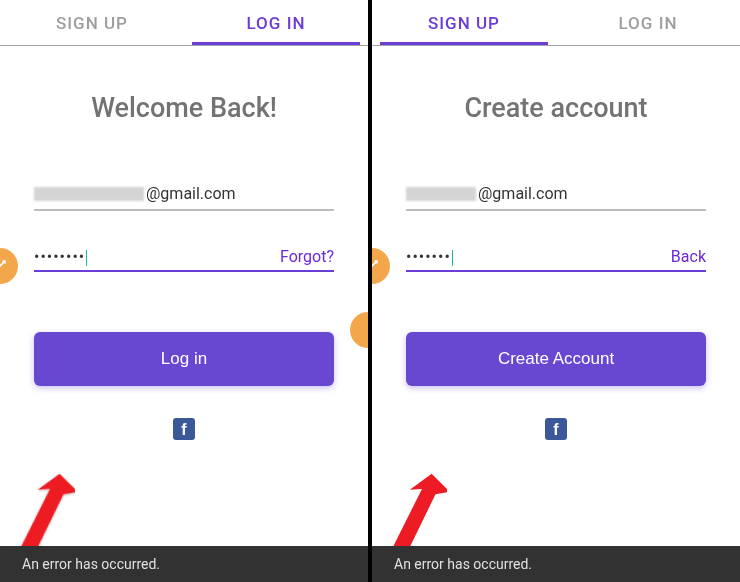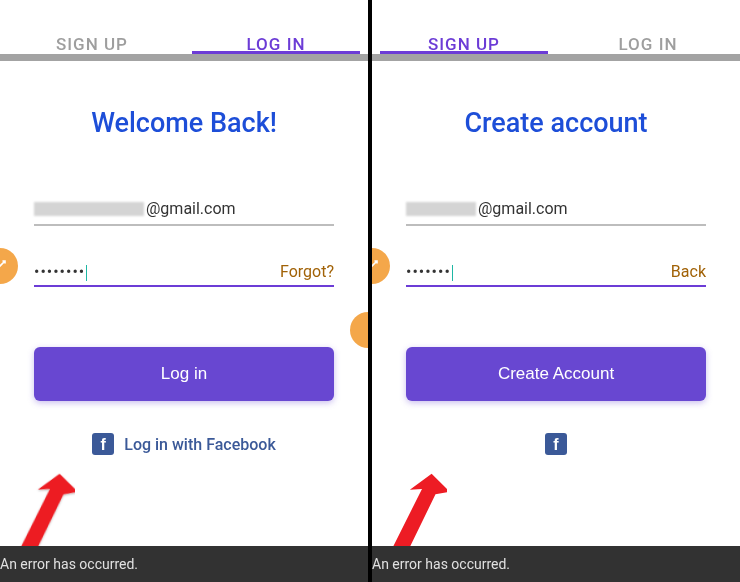--- a/index.html
+++ b/index.html
@@ -1,38 +1,38 @@
 <!DOCTYPE html>
 <html><head>
 <meta charset="utf-8">
 <style>
   * { box-sizing: border-box; margin: 0; padding: 0; }
   html, body { width: 740px; height: 582px; font-family: -apple-system, BlinkMacSystemFont, "Segoe UI", Roboto, Arial, sans-serif; overflow: hidden; background: #f8f8f8; }
   .wrap { display: flex; width: 740px; height: 582px; }
   .pane { flex: 1; position: relative; background: #ffffff; overflow: hidden; }
   .divider { width: 4px; background: #000; }
-  .tabs { display: flex; height: 61px; border-bottom: 7px solid #a3a3a3; align-items: flex-end; }
+  .tabs { display: flex; height: 46px; border-bottom: 1px solid #a3a3a3; }
   .tab { flex: 1; display: flex; align-items: center; justify-content: center; font-size: 17px; letter-spacing: 1px; color: #9e9e9e; font-weight: 500; cursor: pointer; position: relative; }
   .tab.active { color: #6c3cd6; }
   .tab.active::after { content: ""; position: absolute; left: 8px; right: 8px; bottom: 0; height: 3px; background: #6c3cd6; }
-  .heading { text-align: center; font-size: 27px; font-weight: 500; color: #1d4ed8; margin-top: 46px; margin-bottom: 54px; }
+  .heading { text-align: center; font-size: 27px; font-weight: 500; color: #737373; margin-top: 46px; margin-bottom: 54px; }
   .form-area { padding: 0 34px; margin-top: 32px; }
   .field-block { position: relative; margin-bottom: 28px; }
   .field-input { width: 100%; border: none; border-bottom: 2px solid #bdbdbd; font-size: 16px; padding: 8px 0 6px 0; outline: none; background: transparent; color: #333; }
   .field-input.pw { border-bottom-color: #6c3cd6; letter-spacing: 1px; }
   .redacted { display:inline-block; vertical-align:middle; height:14px; background:#d4d4d4; filter:blur(1px); margin-right:2px; }
   .email-line { display:flex; align-items:center; border-bottom:2px solid #bdbdbd; padding:6px 0; font-size:16px; color:#333; }
   .email-line .redacted { flex:0 0 auto; }
   .email-suffix { }
-  .right-link { position: absolute; right: 0; bottom: 6px; font-size: 16px; color: #a16207; cursor: pointer; }
+  .right-link { position: absolute; right: 0; bottom: 6px; font-size: 16px; color: #6d28d9; cursor: pointer; }
   .caret { display:inline-block; width:1px; height:16px; background:#1eb7a4; vertical-align:middle; margin-left:1px; }
   .primary-btn { display:block; width: calc(100% - 68px); margin: 60px 34px 0 34px; height: 54px; border-radius: 6px; background: #6847d1; color: #fff; border: none; font-size: 17px; cursor: pointer; box-shadow: 0 2px 6px rgba(104,71,209,0.35); }
   .fb-row { display:flex; align-items:center; justify-content:center; gap:10px; margin-top: 32px; color:#3b5998; font-size:16px; font-weight:500; cursor:pointer; }
   .fb-icon { width:22px; height:22px; background:#3b5998; border-radius:3px; display:flex; align-items:center; justify-content:center; color:#fff; font-weight:700; font-family: Arial, sans-serif; font-size:16px; padding-top:2px; }
-  .toast { position:absolute; left:0; right:0; bottom:0; height:36px; background:#323232; color:#e0e0e0; font-size:14px; display:flex; align-items:center; padding:0 0; }
+  .toast { position:absolute; left:0; right:0; bottom:0; height:36px; background:#323232; color:#e0e0e0; font-size:14px; display:flex; align-items:center; padding:0 22px; }
   .arrow { position:absolute; left:60px; bottom:44px; pointer-events:none; }
   .orange-circ { position:absolute; left:-18px; width:36px; height:36px; border-radius:50%; background:#f4a74a; display:flex; align-items:center; justify-content:center; }
   .orange-circ.top { top:248px; }
   .orange-circ2 { position:absolute; right:-18px; width:36px; height:36px; border-radius:50%; background:#f4a74a; }
   .orange-circ2.bot { top:312px; }
 </style>
 </head>
 <body>
 
 <div class="wrap">
@@ -63,21 +63,20 @@
           <span>••••••••</span><span class="caret"></span>
         </div>
         <span class="right-link">Forgot?</span>
       </div>
     </div>
 
     <button class="primary-btn">Log in</button>
 
     <div class="fb-row">
       <span class="fb-icon">f</span>
-      <span>Log in with Facebook</span>
     </div>
 
     <svg class="arrow" width="70" height="90" viewBox="0 0 70 90" style="left:5px; bottom:20px;">
       <defs>
           <filter id="s1">
             <feDropShadow dx="0" dy="1" stdDeviation="1" flood-opacity="0.3"></feDropShadow>
           </filter>
         </defs>
       <polygon points="50,0 70,16 56,20 32,86 18,80 42,16 30,18" fill="#ed1c24" filter="url(#s1)" transform="rotate(6 35 45)"></polygon>
     </svg>

